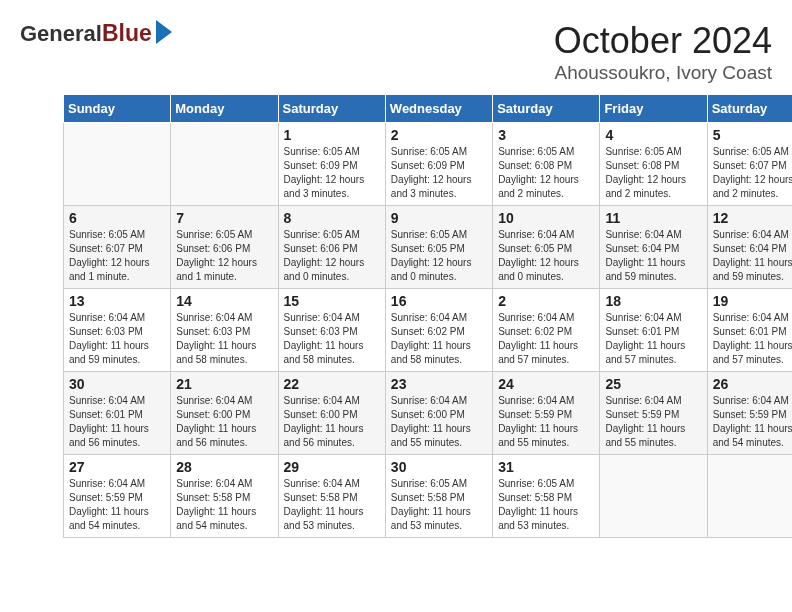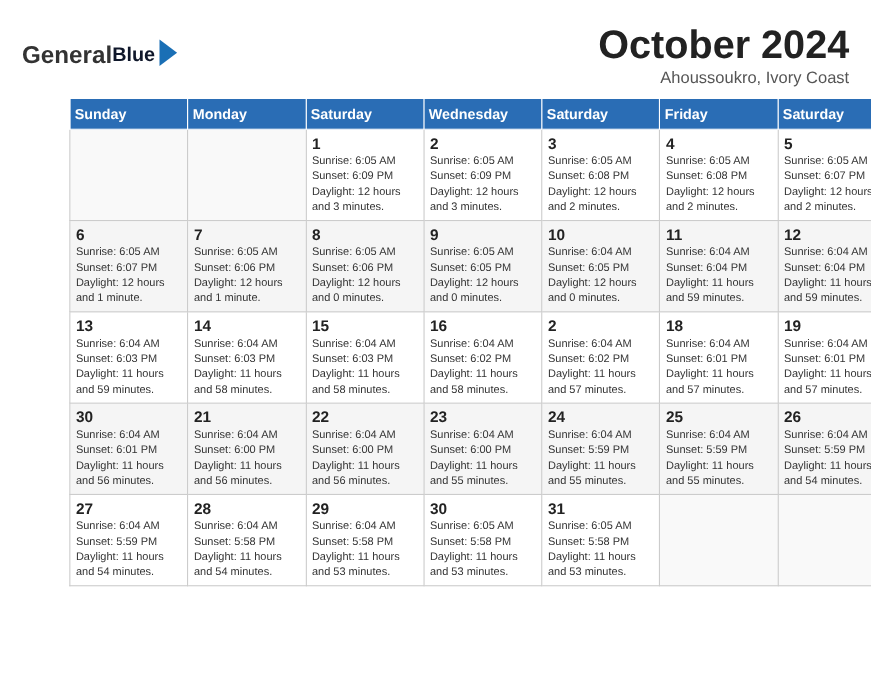--- a/index.html
+++ b/index.html
@@ -6,61 +6,61 @@
     body {
       font-family: Arial, sans-serif;
       background: #fff;
       width: 792px;
       min-height: 612px;
       padding: 20px;
     }
     .header {
       display: flex;
       justify-content: space-between;
-      align-items: center;
+      align-items: flex-start;
       margin-bottom: 10px;
     }
     .logo {
       display: flex;
       flex-direction: column;
       align-items: flex-start;
     }
     .logo-text {
       display: flex;
       align-items: center;
     }
     .logo-general {
       font-size: 22px;
       font-weight: bold;
       color: #333;
     }
     .logo-blue {
-      font-size: 18px;
+      font-size: 23px;
       font-weight: bold;
-      color: #0f172a;
+      color: #7f1d1d;
     }
     .logo-arrow {
       width: 0;
       height: 0;
       border-top: 12px solid transparent;
       border-bottom: 12px solid transparent;
       border-left: 16px solid #1a6fb5;
       margin-left: 4px;
       margin-top: -4px;
     }
     .title-section {
       text-align: right;
     }
     .month-title {
       font-size: 36px;
-      font-weight: bold;
+      font-weight: normal;
       color: #222;
     }
     .subtitle {
-      font-size: 15px;
+      font-size: 19px;
       color: #555;
     }
     .calendar {
       width: 100%;
       border-collapse: collapse;
       font-size: 11px;
       margin-left: 43px;
     }
     .calendar thead tr th {
       background-color: #2a6db5;

